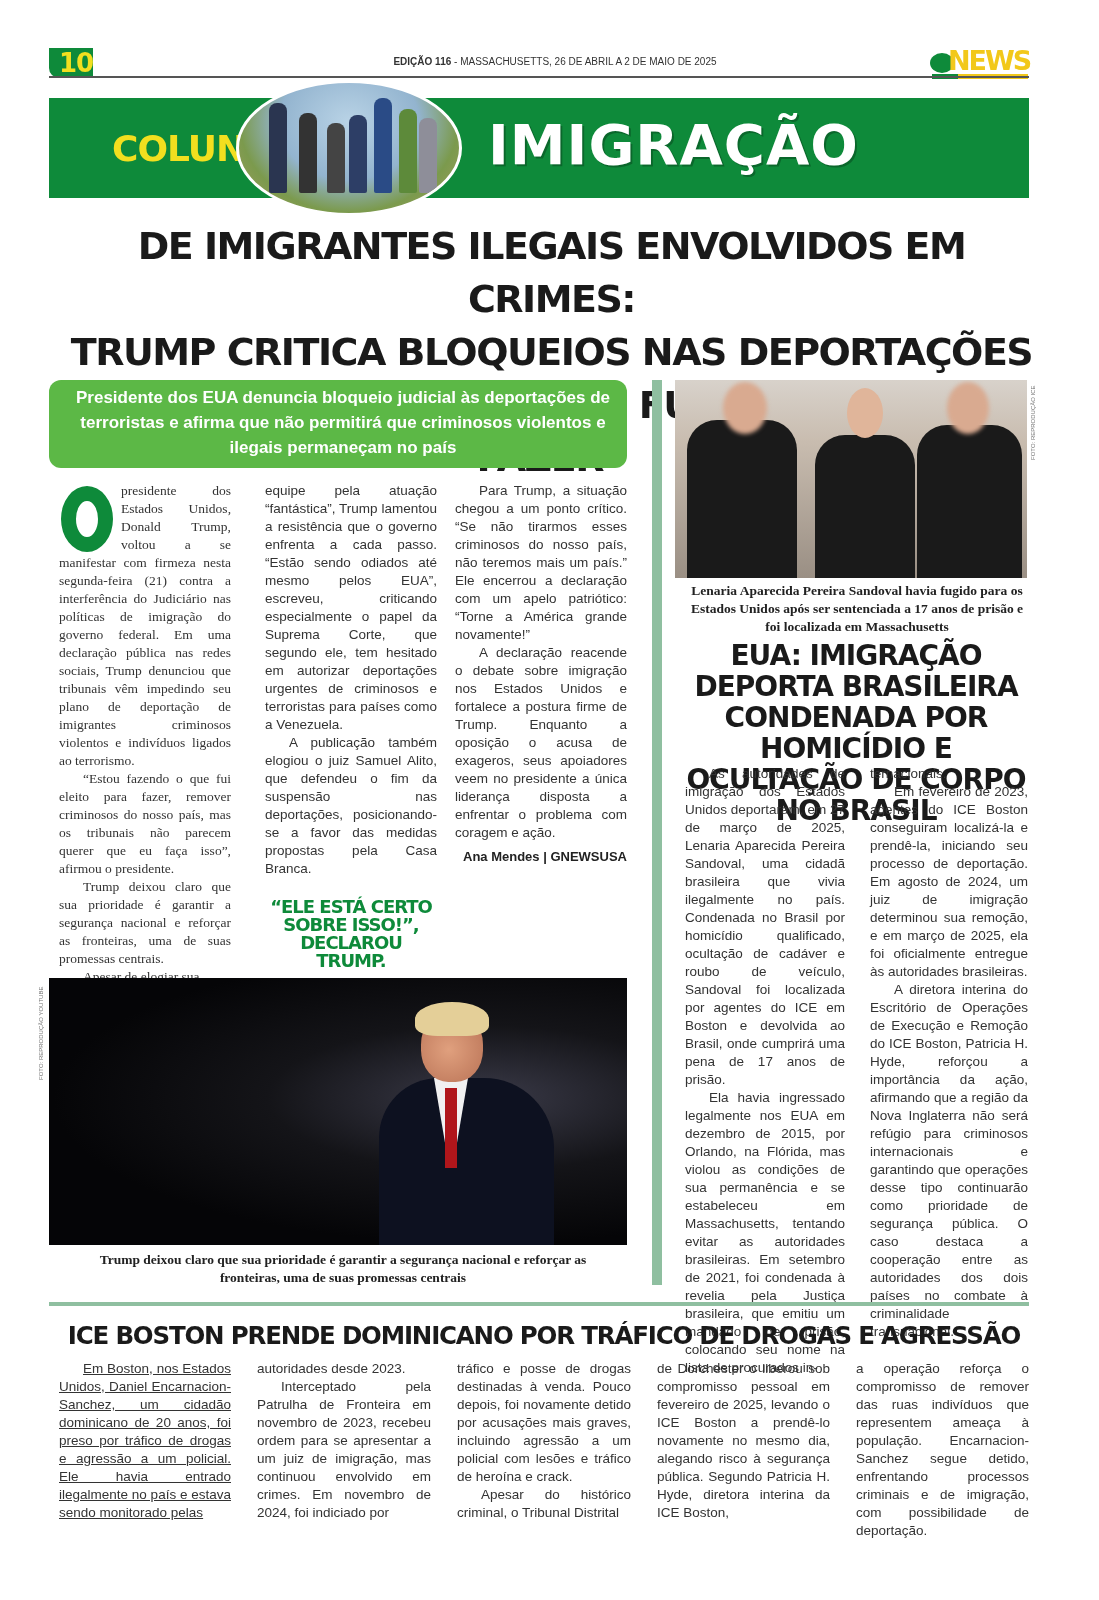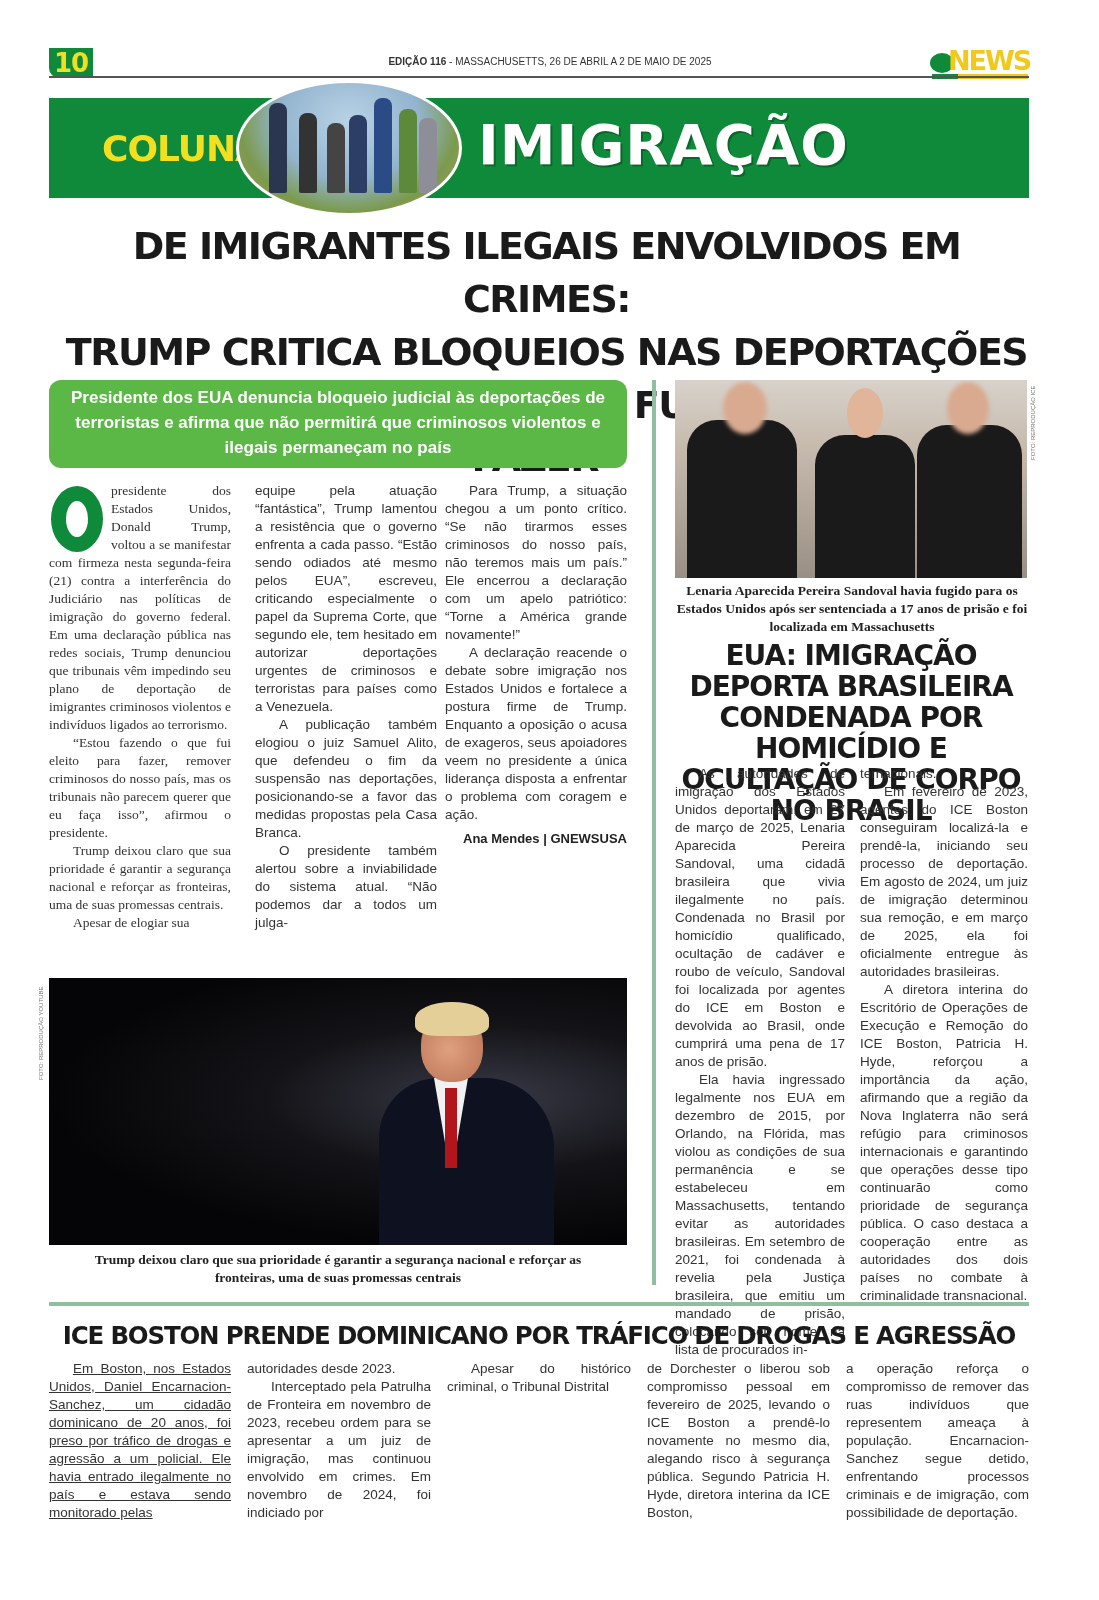--- a/index.html
+++ b/index.html
@@ -1,17 +1,17 @@
 <!DOCTYPE html>
 <html><head>
 <meta charset="utf-8">
 <style>
   * { box-sizing: border-box; margin: 0; padding: 0; }
   body { width: 1099px; height: 1600px; background: #ffffff; font-family: "Liberation Sans", sans-serif; color: #222; position: relative; overflow: hidden; }
-  .abs { position: absolute; }
+  .abs { position: absolute; padding-left: 10px; }
   
   .page-num { left: 49px; top: 48px; width: 44px; height: 30px; background: #0e8a3a; color: #f2df1f; font-weight: bold; font-size: 26px; line-height: 30px; text-align: center; border-radius: 0 0 0 10px; font-family: "DejaVu Sans", sans-serif; letter-spacing: -1px; }
   .edition { left: 300px; top: 56px; width: 500px; text-align: center; font-size: 10px; color: #333; }
   .edition b { font-weight: bold; }
   .logo { left: 930px; top: 47px; width: 100px; height: 34px; }
   .logo .g { position: absolute; left: 0; top: 6px; width: 24px; height: 20px; border-radius: 50%; background: #0e8a3a; }
   .logo .news { position: absolute; left: 18px; top: -2px; font-size: 27px; font-weight: bold; color: #f2c81a; letter-spacing: -2px; font-family: "DejaVu Sans", sans-serif; }
   .logo .strip { position: absolute; left: 2px; top: 27px; width: 96px; height: 5px; background: #0e8a3a; }
   .logo .strip span { position: absolute; right: 0; top: 0; width: 70px; height: 5px; background: #f2c81a; }
   .header-rule { left: 49px; top: 76px; width: 980px; height: 2px; background: #555; }
@@ -90,20 +90,21 @@
     </div>
   <p class="noindent">presidente dos Estados Unidos, Donald Trump, voltou a se manifestar com firmeza nesta segunda-feira (21) contra a interferência do Judiciário nas políticas de imigração do governo federal. Em uma declaração pública nas redes sociais, Trump denunciou que tribunais vêm impedindo seu plano de deportação de imigrantes criminosos violentos e indivíduos ligados ao terrorismo.</p>
   <p>“Estou fazendo o que fui eleito para fazer, remover criminosos do nosso país, mas os tribunais não parecem querer que eu faça isso”, afirmou o presidente.</p>
   <p>Trump deixou claro que sua prioridade é garantir a segurança nacional e reforçar as fronteiras, uma de suas promessas centrais.</p>
   <p>Apesar de elogiar sua</p>
 </div>
 
 <div class="abs col" style="left:255px;top:482px;width:182px;">
   <p class="noindent">equipe pela atuação “fantástica”, Trump lamentou a resistência que o governo enfrenta a cada passo. “Estão sendo odiados até mesmo pelos EUA”, escreveu, criticando especialmente o papel da Suprema Corte, que segundo ele, tem hesitado em autorizar deportações urgentes de criminosos e terroristas para países como a Venezuela.</p>
   <p>A publicação também elogiou o juiz Samuel Alito, que defendeu o fim da suspensão nas deportações, posicionando-se a favor das medidas propostas pela Casa Branca.</p>
+  <div class="pull">“ELE ESTÁ CERTO SOBRE ISSO!”, DECLAROU TRUMP.</div>
   <p>O presidente também alertou sobre a inviabilidade do sistema atual. “Não podemos dar a todos um julga-</p>
 </div>
 
 <div class="abs col" style="left:445px;top:482px;width:182px;">
   <p>Para Trump, a situação chegou a um ponto crítico. “Se não tirarmos esses criminosos do nosso país, não teremos mais um país.” Ele encerrou a declaração com um apelo patriótico: “Torne a América grande novamente!”</p>
   <p>A declaração reacende o debate sobre imigração nos Estados Unidos e fortalece a postura firme de Trump. Enquanto a oposição o acusa de exageros, seus apoiadores veem no presidente a única liderança disposta a enfrentar o problema com coragem e ação.</p>
   <div class="byline">Ana Mendes | GNEWSUSA</div>
 </div>
 
 <div class="abs photo-credit-v" style="left:38px;top:980px;height:100px;">FOTO: REPRODUÇÃO YOUTUBE</div>
@@ -144,20 +145,21 @@
 <div class="abs bottom-headline">ICE BOSTON PRENDE DOMINICANO POR TRÁFICO DE DROGAS E AGRESSÃO</div>
 
 <div class="abs col" style="left:49px;top:1360px;width:182px;text-decoration:underline;">
   <p>Em Boston, nos Estados Unidos, Daniel Encarnacion-Sanchez, um cidadão dominicano de 20 anos, foi preso por tráfico de drogas e agressão a um policial. Ele havia entrado ilegalmente no país e estava sendo monitorado pelas</p>
 </div>
 <div class="abs col" style="left:247px;top:1360px;width:184px;">
   <p class="noindent">autoridades desde 2023.</p>
   <p>Interceptado pela Patrulha de Fronteira em novembro de 2023, recebeu ordem para se apresentar a um juiz de imigração, mas continuou envolvido em crimes. Em novembro de 2024, foi indiciado por</p>
 </div>
 <div class="abs col" style="left:447px;top:1360px;width:184px;">
+  <p class="noindent">tráfico e posse de drogas destinadas à venda. Pouco depois, foi novamente detido por acusações mais graves, incluindo agressão a um policial com lesões e tráfico de heroína e crack.</p>
   <p>Apesar do histórico criminal, o Tribunal Distrital</p>
 </div>
 <div class="abs col" style="left:647px;top:1360px;width:183px;">
   <p class="noindent">de Dorchester o liberou sob compromisso pessoal em fevereiro de 2025, levando o ICE Boston a prendê-lo novamente no mesmo dia, alegando risco à segurança pública. Segundo Patricia H. Hyde, diretora interina da ICE Boston,</p>
 </div>
 <div class="abs col" style="left:846px;top:1360px;width:183px;">
   <p class="noindent">a operação reforça o compromisso de remover das ruas indivíduos que representem ameaça à população. Encarnacion-Sanchez segue detido, enfrentando processos criminais e de imigração, com possibilidade de deportação.</p>
 </div>
 
 </body></html>

